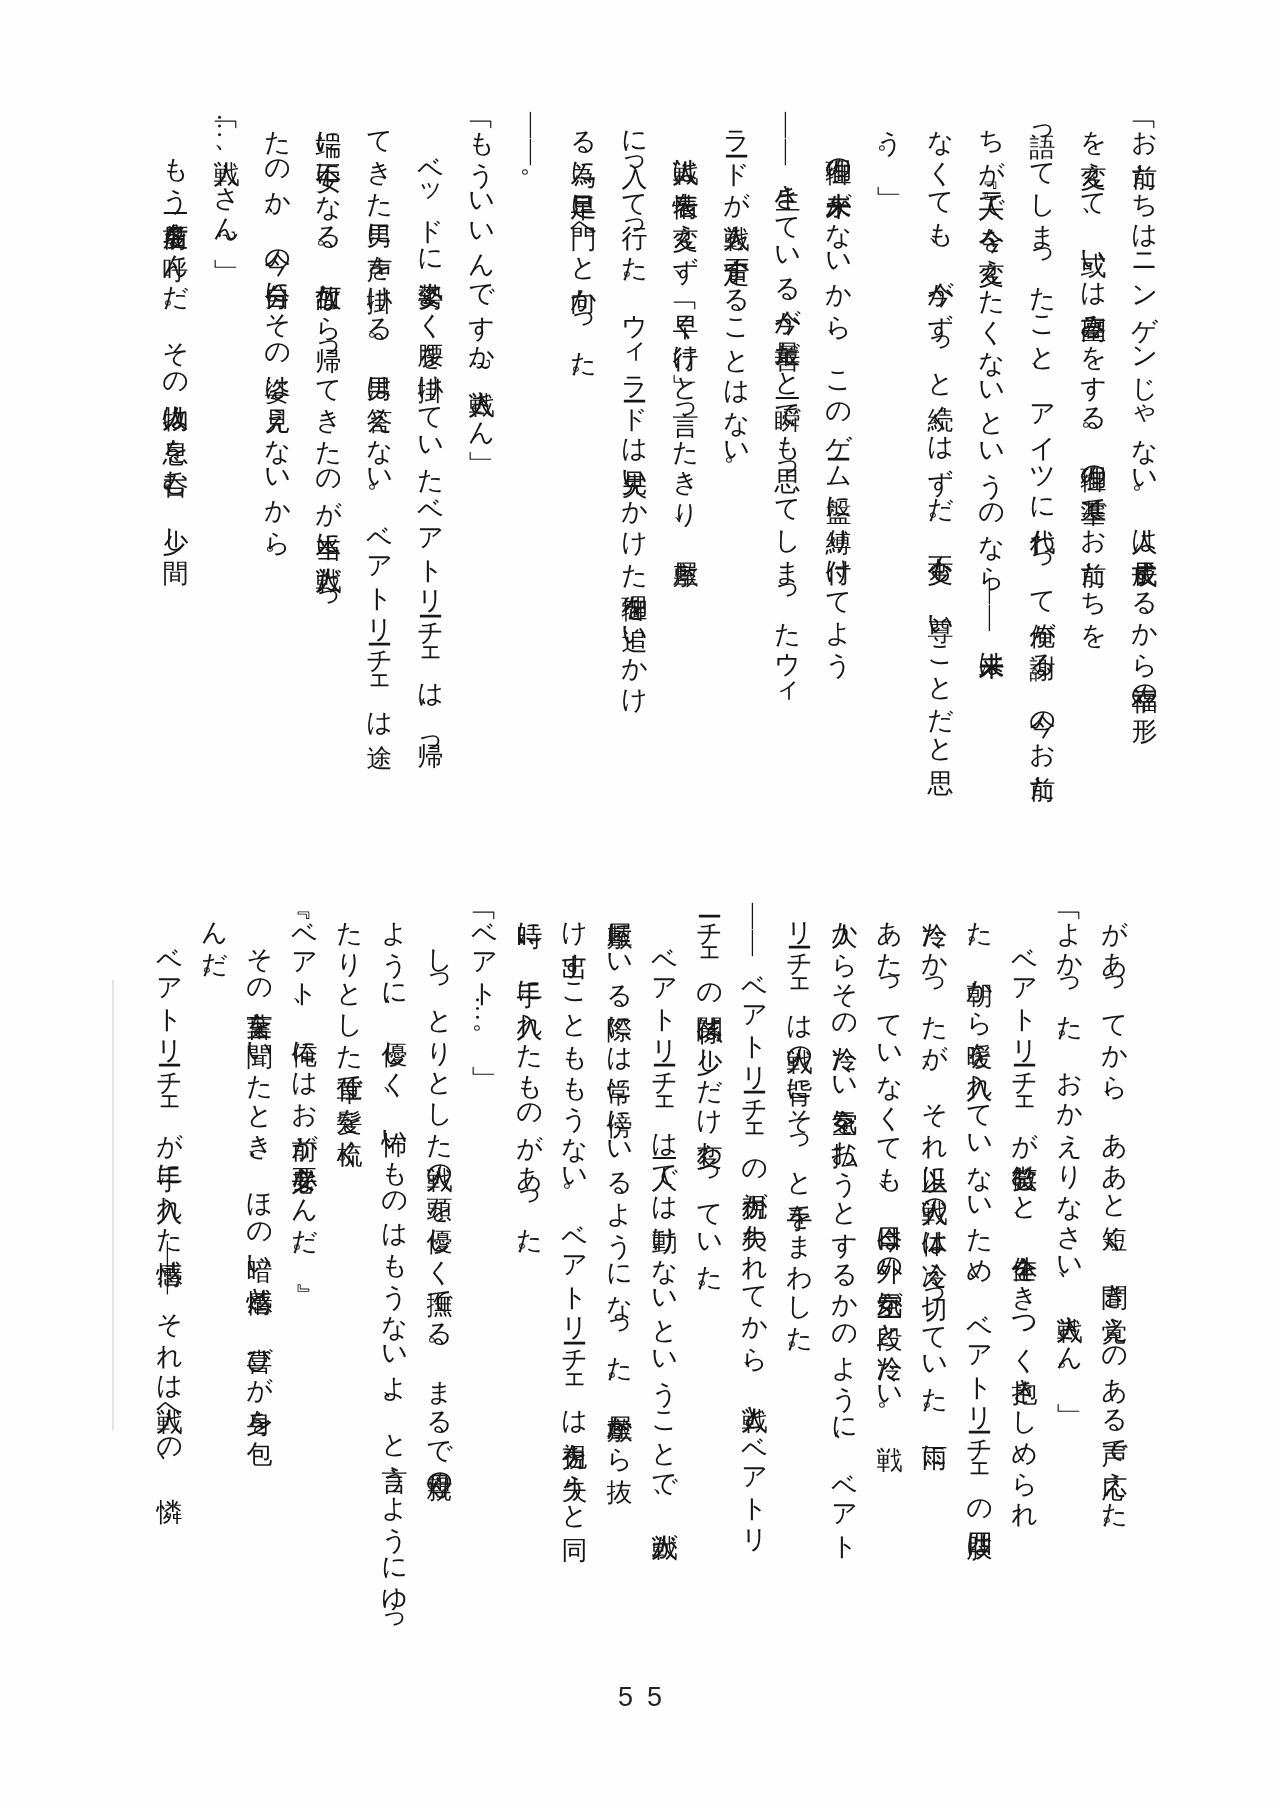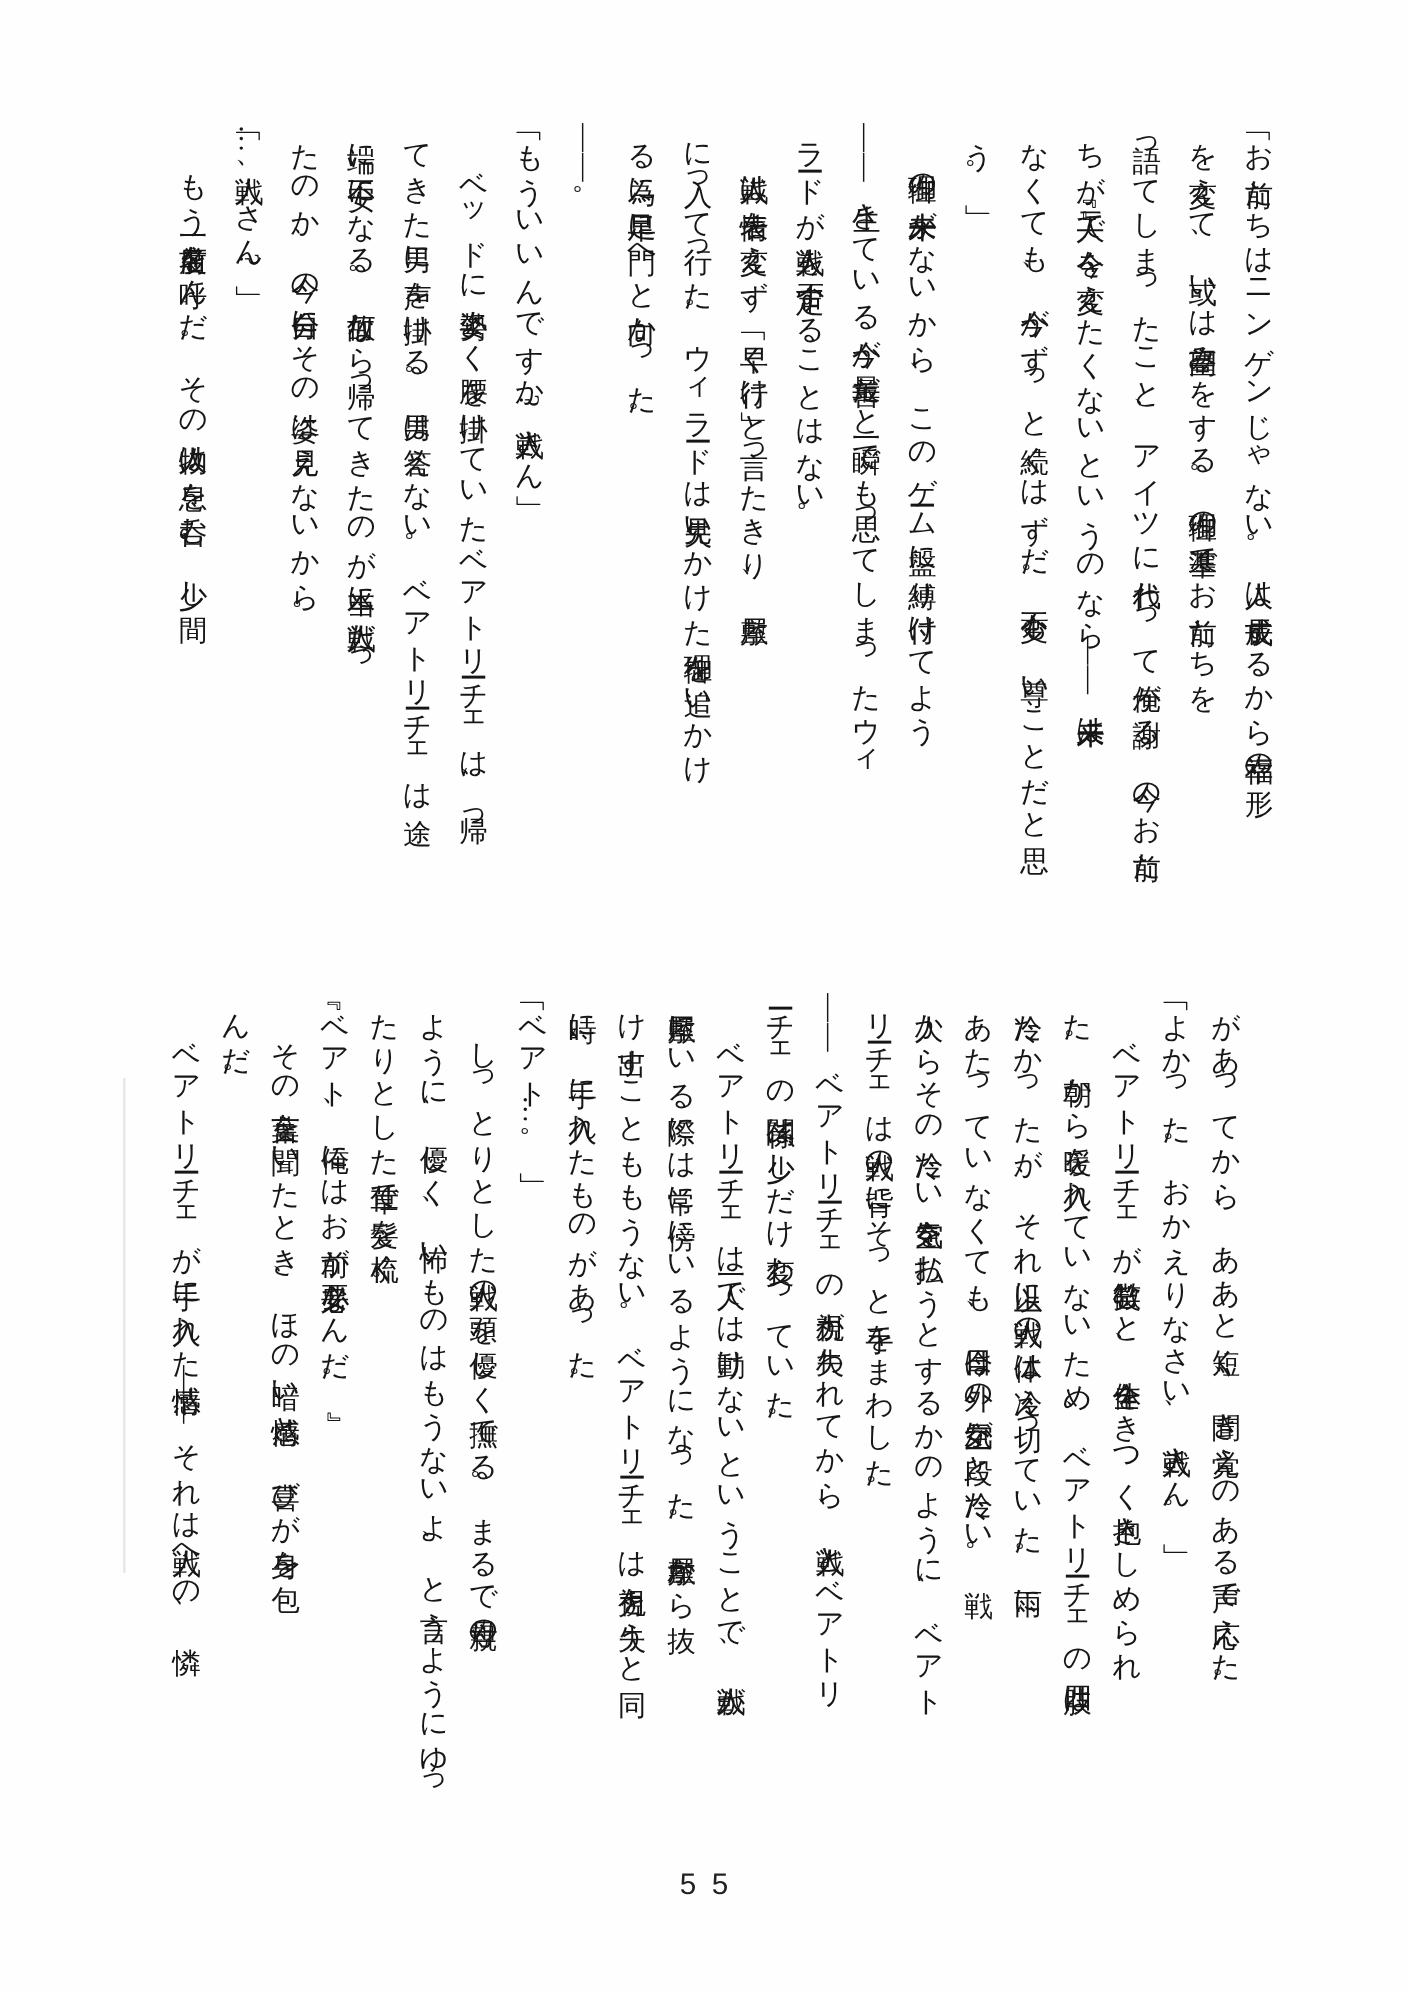--- a/index.html
+++ b/index.html
@@ -47,21 +47,20 @@
     top: 1682px;
     left: 0;
     width: 100%;
     text-align: center;
     font-size: 27px;
     letter-spacing: 14px;
     padding-left: 14px;
     box-sizing: border-box;
     color: #222;
     font-family: "Liberation Sans", "DejaVu Sans", sans-serif;
-    margin-top: 16px;
   }
   .scan-artifact {
     position: absolute;
     left: 112px;
     top: 980px;
     width: 2px;
     height: 450px;
     background: #e4e4e4;
   }
 </style>

